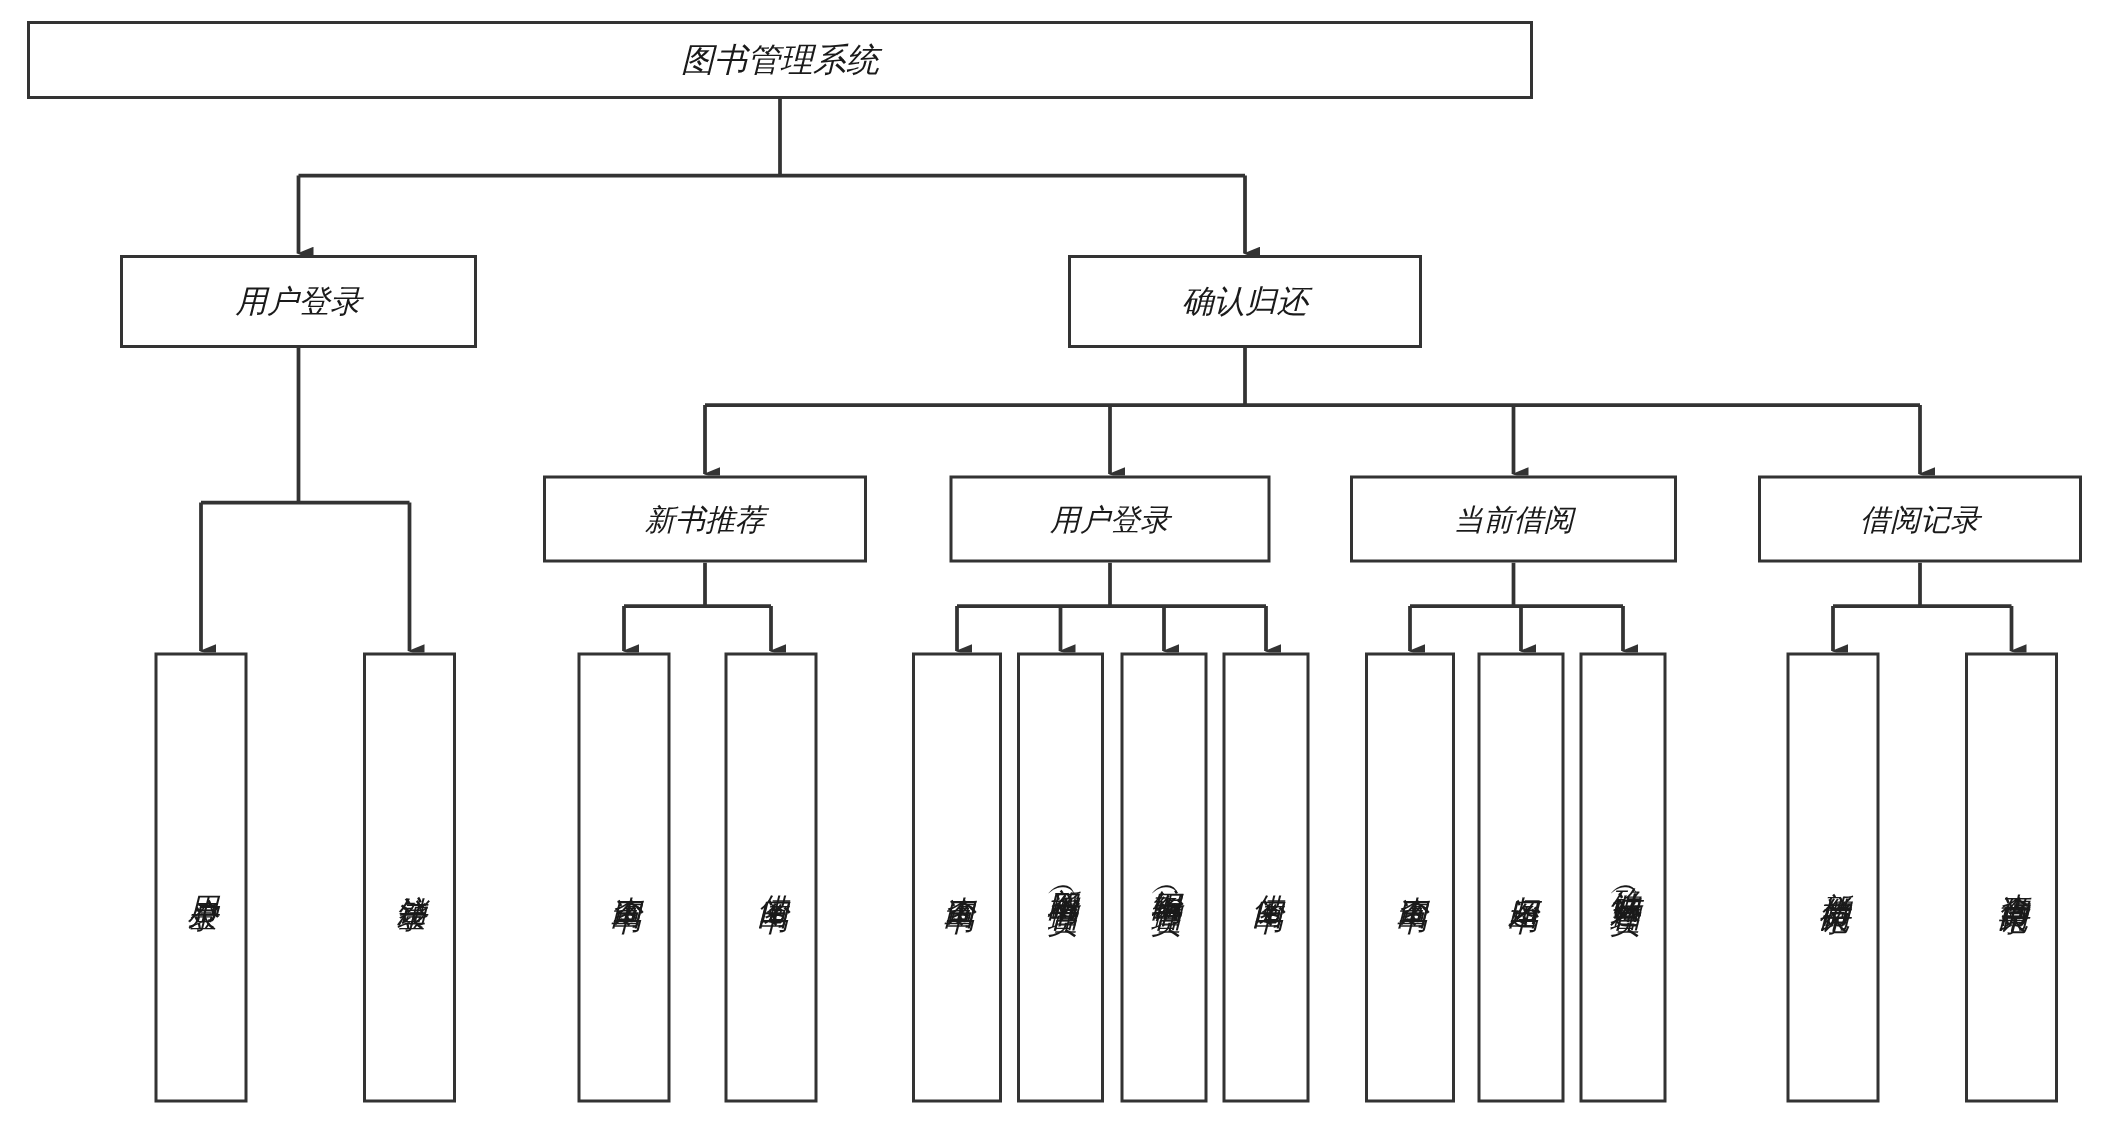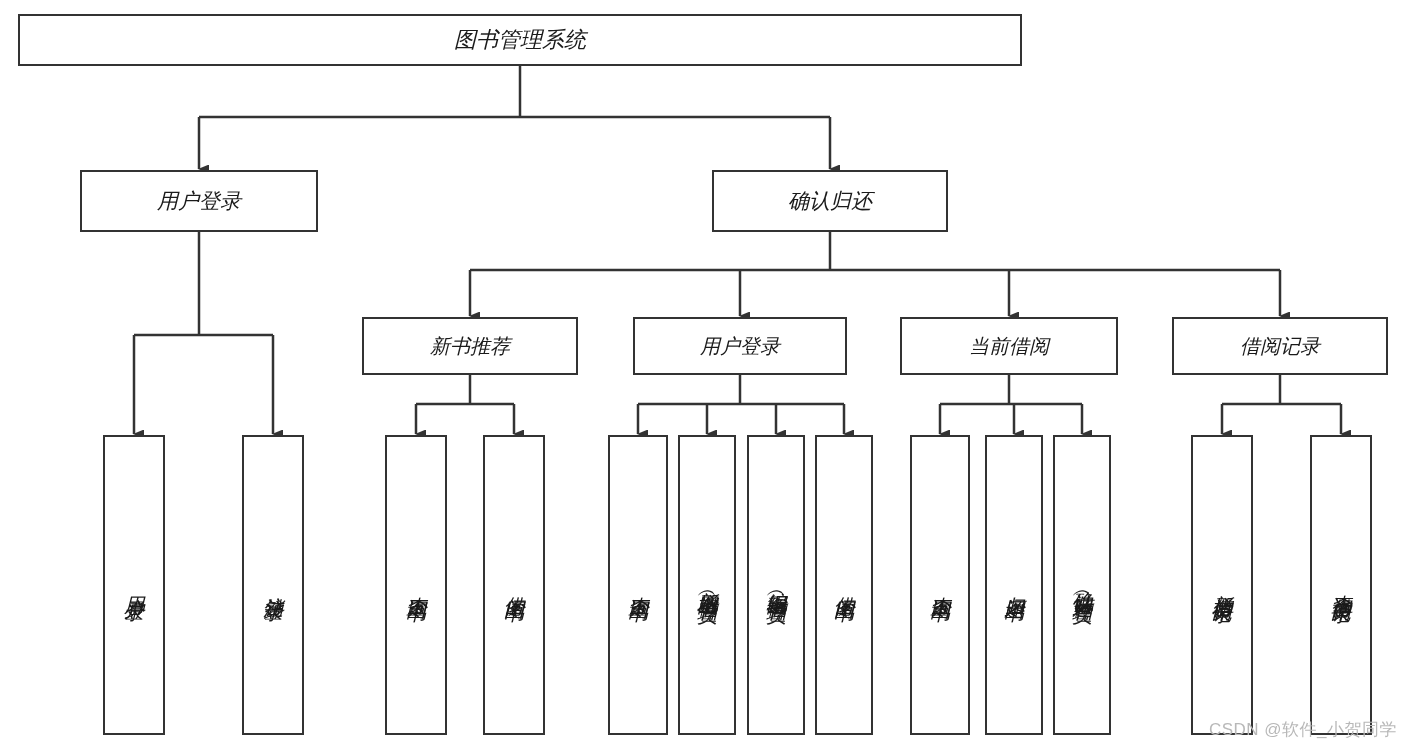--- a/index.html
+++ b/index.html
@@ -179,15 +179,14 @@
         <span class="node-label">确认归还（管理员）</span>
       </div>
       <div class="node leaf" style="left: 1191px; top: 435px; width: 62px; height: 300px;">
         <span class="node-label">新增借阅记录</span>
       </div>
       <div class="node leaf" style="left: 1310px; top: 435px; width: 62px; height: 300px;">
         <span class="node-label">查询借阅记录</span>
       </div>
     </div>
 
-  <div id="watermark">CSDN @软件_小贺同学</div>
 
 </div>
 
 </body></html>

